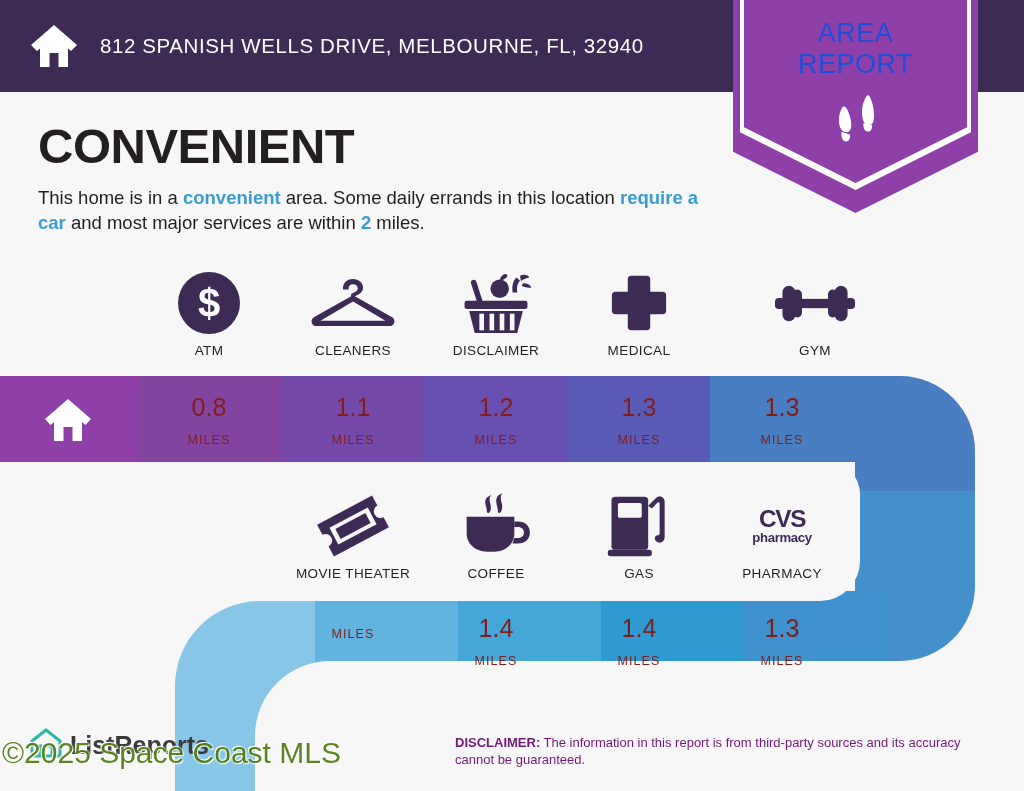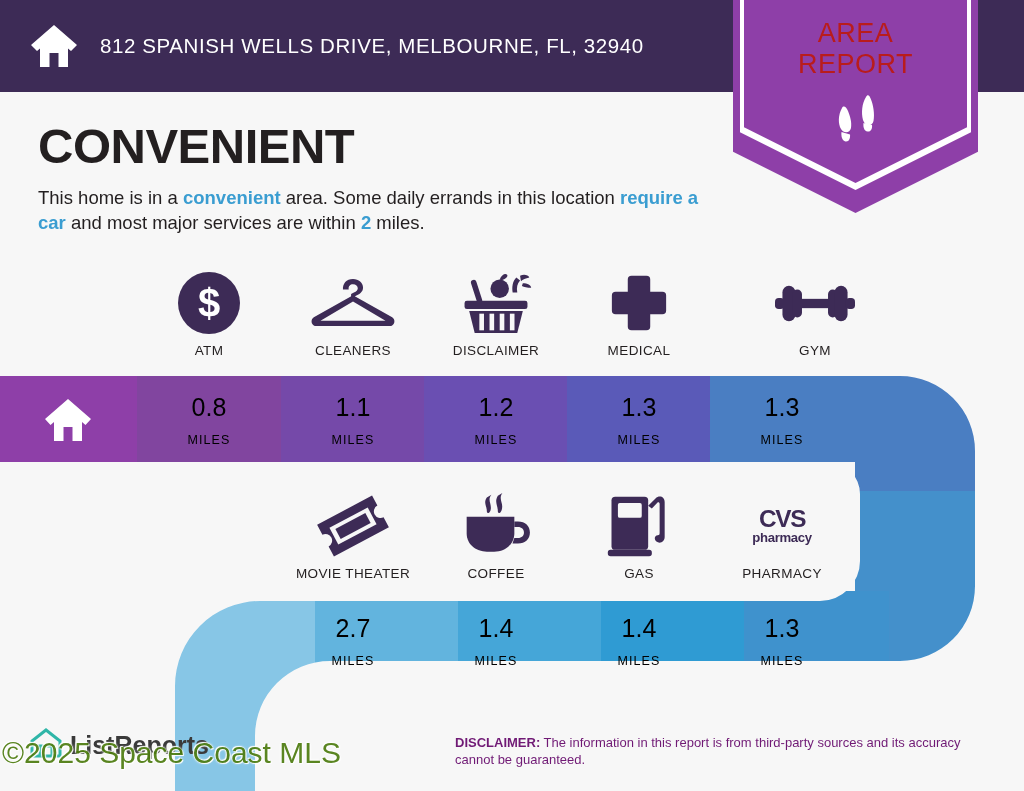--- a/index.html
+++ b/index.html
@@ -37,21 +37,21 @@
     clip-path:polygon(0 0,100% 0,100% 72%,50% 100%,0 72%);
     background:#ffffff;
   }
   .badge-fill {
     position:absolute; left:11px; top:-10px; width:223px; height:199px;
     clip-path:polygon(0 0,100% 0,100% 72%,50% 100%,0 72%);
     background:#8e3fa8;
   }
   .badge-text {
     position:absolute; left:0; top:24px; width:245px;
-    text-align:center; color:#b91c1c; font-size:27px; line-height:31px;
+    text-align:center; color:#1d4ed8; font-size:27px; line-height:31px;
     letter-spacing:.5px; z-index:9;
   }
   .footprints { position:absolute; left:103px; top:100px; width:44px; height:52px; z-index:9; }
 
   
   .title {
     position:absolute; left:38px; top:118px;
     font-size:49px; font-weight:bold; color:#231f20; letter-spacing:-.5px;
   }
   .subtitle {
@@ -71,21 +71,21 @@
     height:62px; display:flex; align-items:center; justify-content:center;
   }
   .icon-label {
     margin-top:9px; font-size:13.5px; font-weight:normal;
     color:#231f20; letter-spacing:.4px; white-space:nowrap;
   }
 
   
   .ribbon { position:absolute; left:0; top:376px; width:1024px; height:415px; z-index:1; }
 
-  .bar-label { position:absolute; text-align:center; width:144px; color:#000000; z-index:4; }
+  .bar-label { position:absolute; text-align:center; width:144px; color:#7f1d1d; z-index:4; }
   .bar-num { font-size:25px; line-height:27px; }
   .bar-unit { font-size:12.5px; letter-spacing:1.1px; margin-top:12px; }
 
   .home-badge-icon { position:absolute; left:44px; top:398px; width:48px; height:44px; z-index:4; }
 
   
   .lr-logo { position:absolute; left:30px; top:728px; width:180px; height:30px; z-index:5; }
   .watermark {
     position:absolute; left:2px; top:736px; z-index:7;
     font-size:30px; color:#4d7c0f; white-space:nowrap;
@@ -317,21 +317,20 @@
         <text x="85" y="32" font-family="Liberation Sans, sans-serif" font-size="37" font-weight="bold" fill="#3d2b56" text-anchor="middle" letter-spacing="-2">CVS</text>
         <text x="85" y="54" font-family="Liberation Sans, sans-serif" font-size="20" font-weight="bold" fill="#3d2b56" text-anchor="middle" letter-spacing="-.5">pharmacy</text>
       </svg>
     </div>
     <div class="icon-label">PHARMACY</div>
   </div>
 </div>
 
 <div>
   <div class="bar-label" style="left:281px; top:615px">
-    <div class="bar-num">2.7</div>
     <div class="bar-unit">MILES</div>
   </div>
   <div class="bar-label" style="left:424px; top:615px">
     <div class="bar-num">1.4</div>
     <div class="bar-unit">MILES</div>
   </div>
   <div class="bar-label" style="left:567px; top:615px">
     <div class="bar-num">1.4</div>
     <div class="bar-unit">MILES</div>
   </div>

